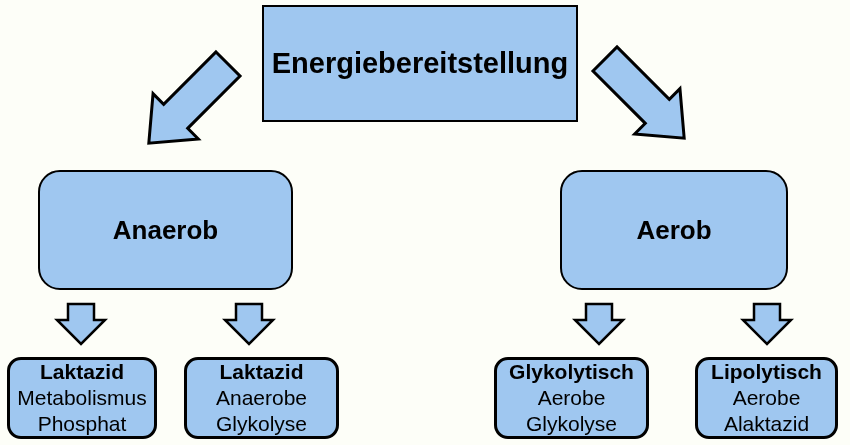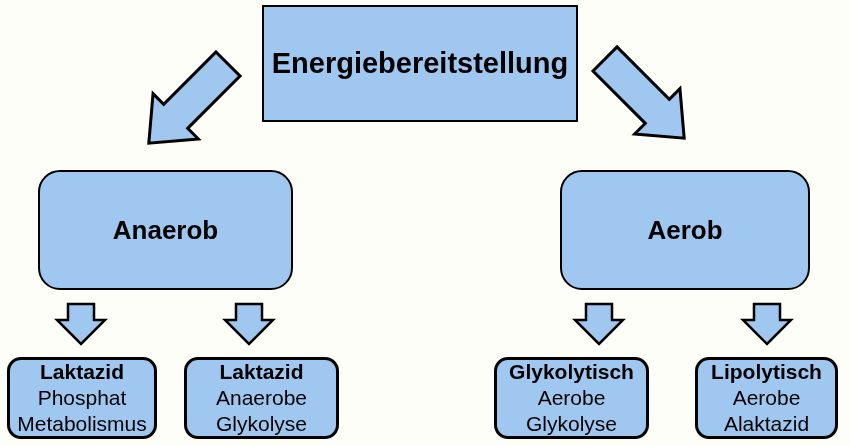--- a/index.html
+++ b/index.html
@@ -29,21 +29,21 @@
   .root-node{
     left:262px;top:5px;width:316px;height:117px;
     font-size:29px;font-weight:bold;
   }
   .mid-node{
     top:170px;width:255px;height:120px;
     border-radius:22px;
     font-size:26px;font-weight:bold;
   }
   .mid-node.anaerob{left:38px;}
-  .mid-node.aerob{left:560px;width:250px;}
+  .mid-node.aerob{left:560px;width:228px;}
   .leaf-node{
     top:357px;height:82px;
     border:3px solid var(--box-border);
     border-radius:14px;
     flex-direction:column;
     font-size:21px;line-height:26px;
   }
   .leaf-node .leaf-title{font-weight:bold;}
   .leaf-0{left:7px;width:150px;}
   .leaf-1{left:184px;width:155px;}
@@ -91,22 +91,22 @@
   </svg>
   <svg class="arrow-svg small-arrow a2" viewBox="0 0 52 44">
     <polygon class="arrow-shape" stroke-width="2.5" points="13,2 39,2 39,18 50,18 26,42 2,18 13,18"></polygon>
   </svg>
   <svg class="arrow-svg small-arrow a3" viewBox="0 0 52 44">
     <polygon class="arrow-shape" stroke-width="2.5" points="13,2 39,2 39,18 50,18 26,42 2,18 13,18"></polygon>
   </svg>
 
   <div class="node leaf-node leaf-0">
     <span class="leaf-title">Laktazid</span>
+    <span class="leaf-line">Metabolismus</span>
     <span class="leaf-line">Phosphat</span>
-    <span class="leaf-line">Metabolismus</span>
   </div>
   <div class="node leaf-node leaf-1">
     <span class="leaf-title">Laktazid</span>
     <span class="leaf-line">Anaerobe</span>
     <span class="leaf-line">Glykolyse</span>
   </div>
   <div class="node leaf-node leaf-2">
     <span class="leaf-title">Glykolytisch</span>
     <span class="leaf-line">Aerobe</span>
     <span class="leaf-line">Glykolyse</span>

